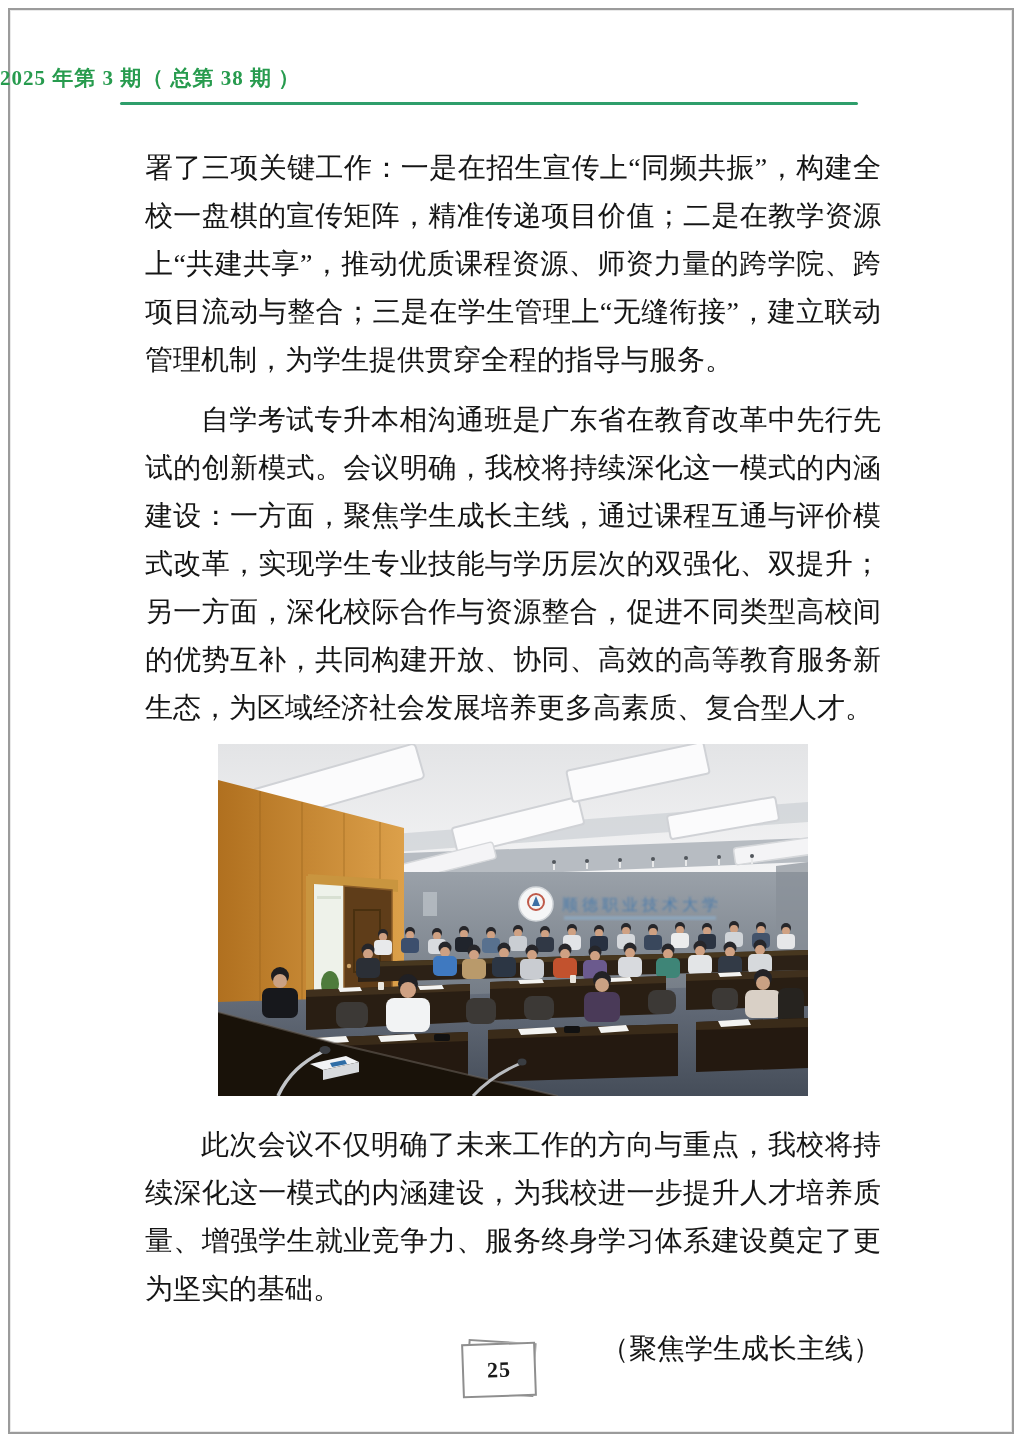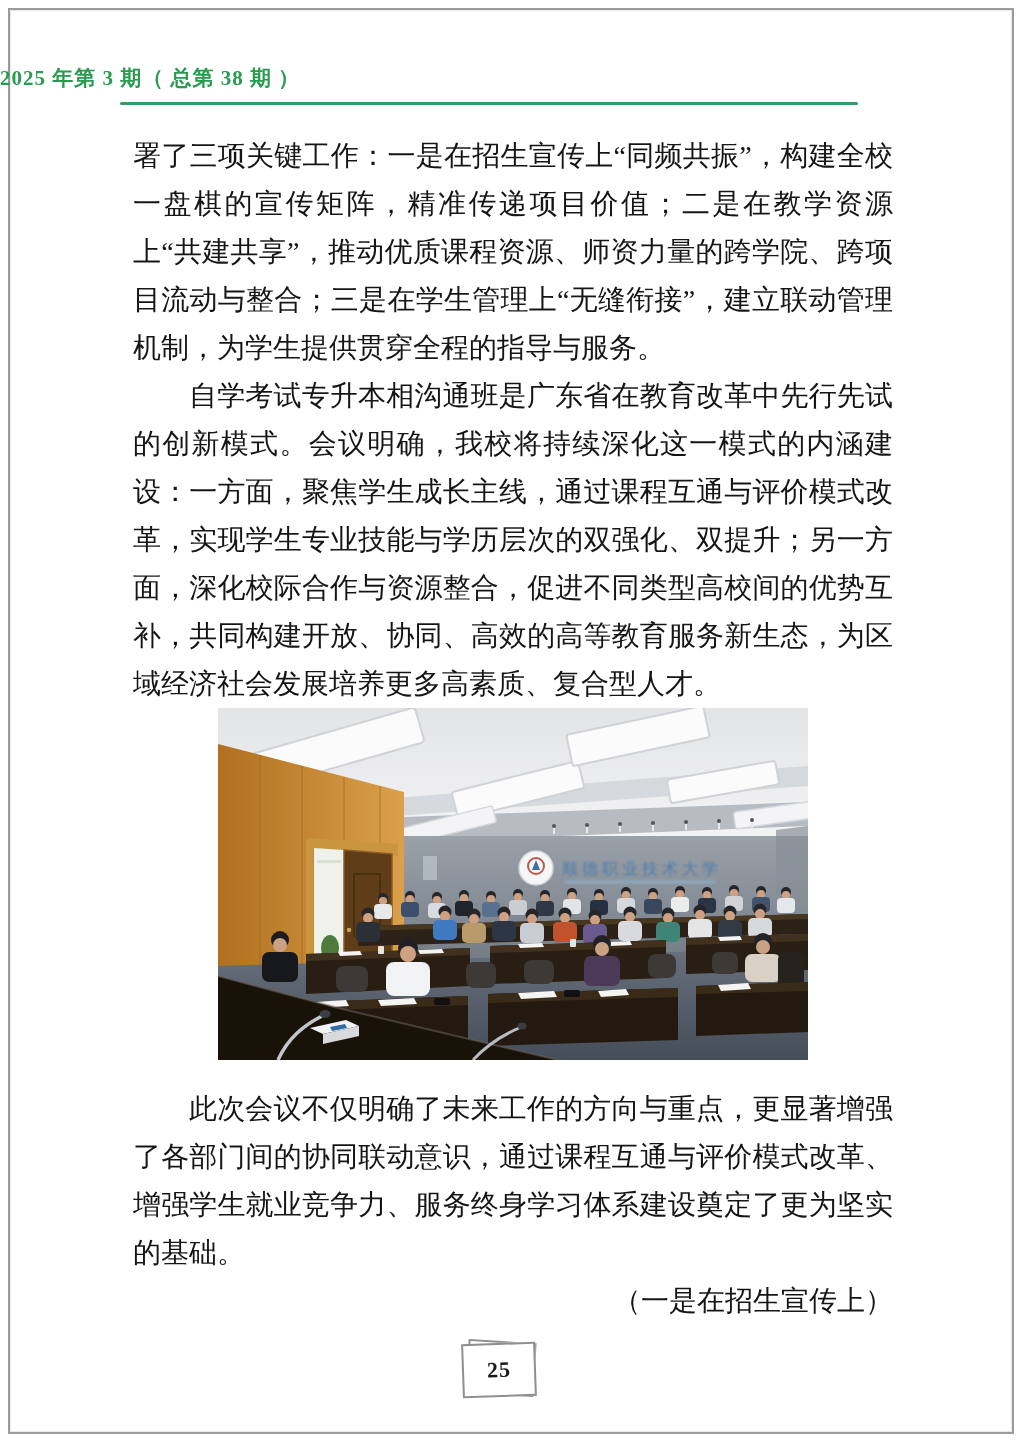--- a/index.html
+++ b/index.html
@@ -18,21 +18,21 @@
     font-family:"Liberation Serif","DejaVu Serif",serif;
   }
   .rule{
     position:absolute;left:120px;top:102px;width:738px;height:3px;
     background:#2E9E6B;border-radius:2px;
   }
   .content{
     position:absolute;left:133px;top:132px;width:760px;
     font-size:28px;line-height:48px;text-align:justify;color:#151515;
   }
-  .content p{margin:0;}
+  .content p{margin:12px;}
   .content p.indent{text-indent:2em;}
   figure.photo{
     margin:0 auto;margin-top:0;margin-bottom:25px;
     width:590px;height:352px;overflow:hidden;background:#8f969e;
   }
   figure.photo svg{display:block;}
   .attribution{
     text-align:right;font-size:28px;line-height:48px;margin:0;
   }
   .pagebox-back{
@@ -381,20 +381,20 @@
         <ellipse cx="107" cy="306" rx="5.5" ry="4" fill="#3a3d42"></ellipse>
         <path d="M255,352 C268,338 285,327 301,320" stroke="#b9bcc0" stroke-width="3" fill="none"></path>
         <ellipse cx="304" cy="318" rx="4.5" ry="3.5" fill="#3a3d42"></ellipse>
         <polygon points="92,320 128,312 141,318 105,326" fill="#f2f3f5"></polygon>
         <polygon points="105,326 141,318 141,328 105,336" fill="#d8dadd"></polygon>
         <polygon points="112,319 127,316 129,320 114,323" fill="#2f6da6"></polygon>
       </g>
     </svg>
   </figure>
 
-  <p class="indent">此次会议不仅明确了未来工作的方向与重点，更显著增强了各部门间的协同联动意识，通过课程互通与评价模式改革、增强学生就业竞争力、服务终身学习体系建设奠定了更为坚实的基础。</p>
-  <p class="attribution">（一是在招生宣传上）</p>
+  <p class="indent">此次会议不仅明确了未来工作的方向与重点，我校将持续深化这一模式的内涵建设，为我校进一步提升人才培养质量、增强学生就业竞争力、服务终身学习体系建设奠定了更为坚实的基础。</p>
+  <p class="attribution">（聚焦学生成长主线）</p>
 </div>
 
 <div class="pagebox-back"></div>
 <div class="pagebox-front">
   <span>25</span>
 </div>
 
 </body></html>

